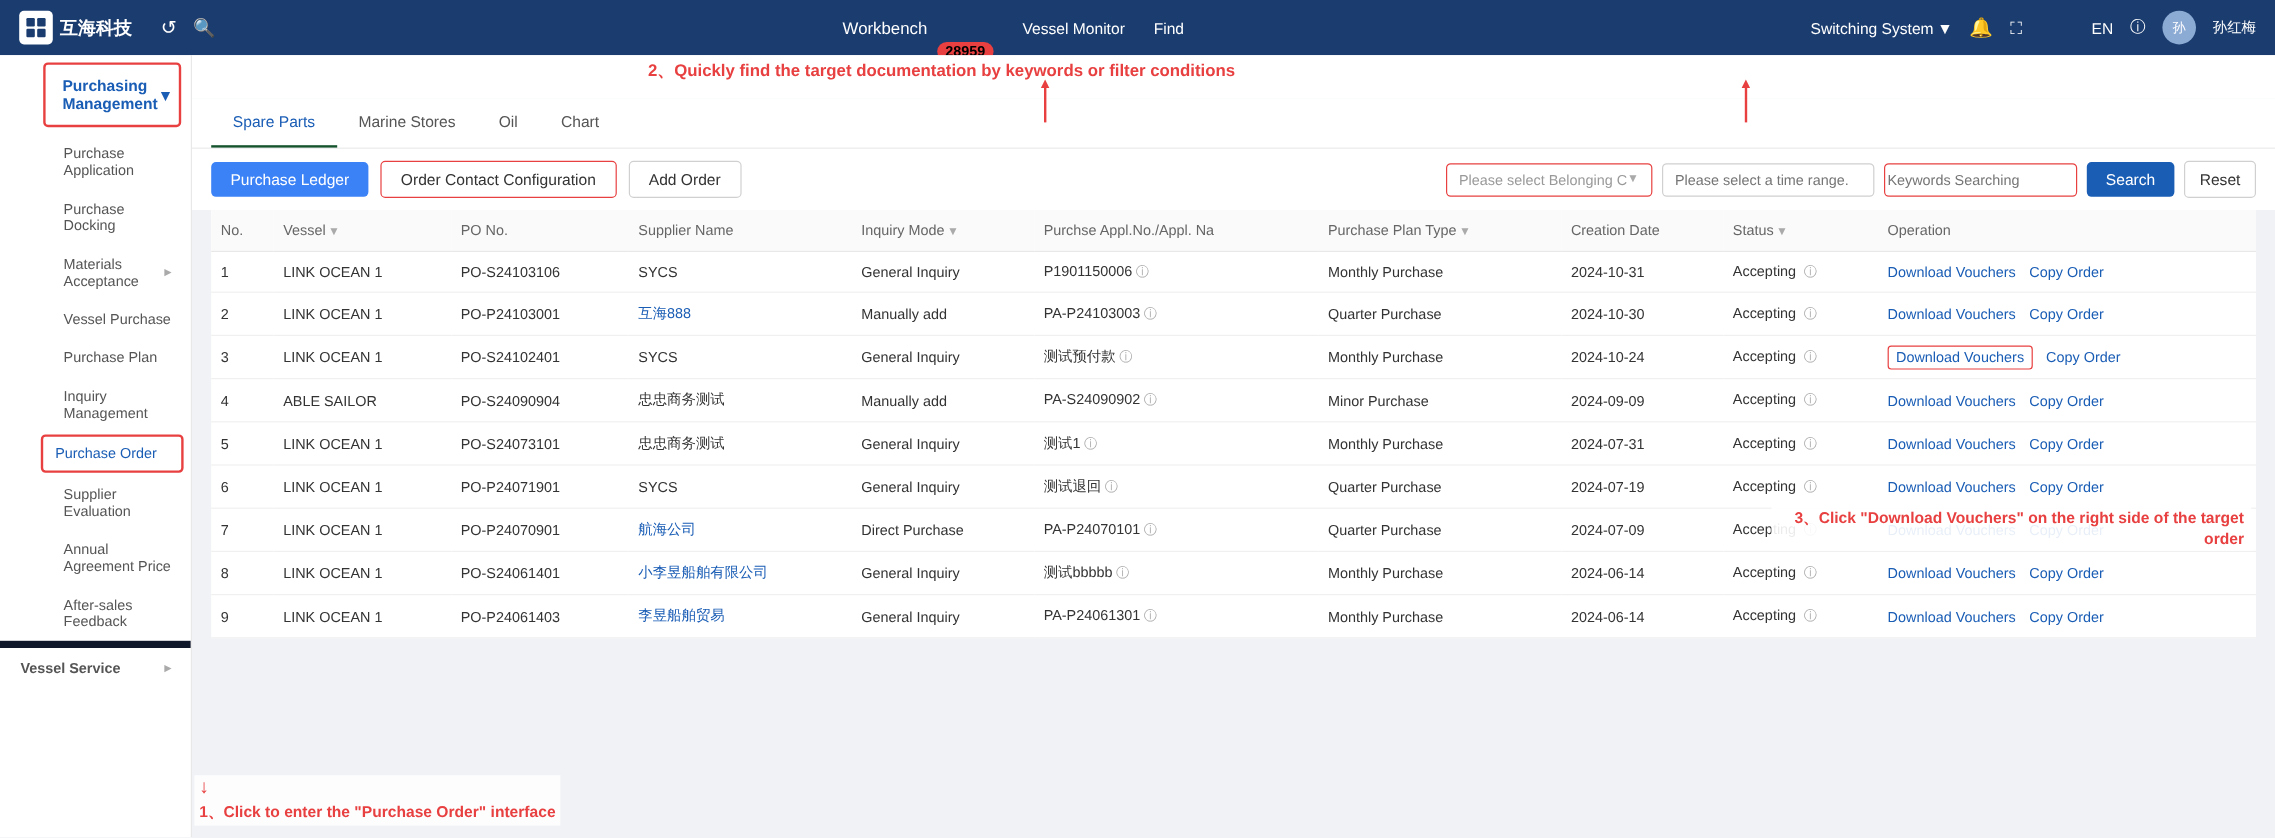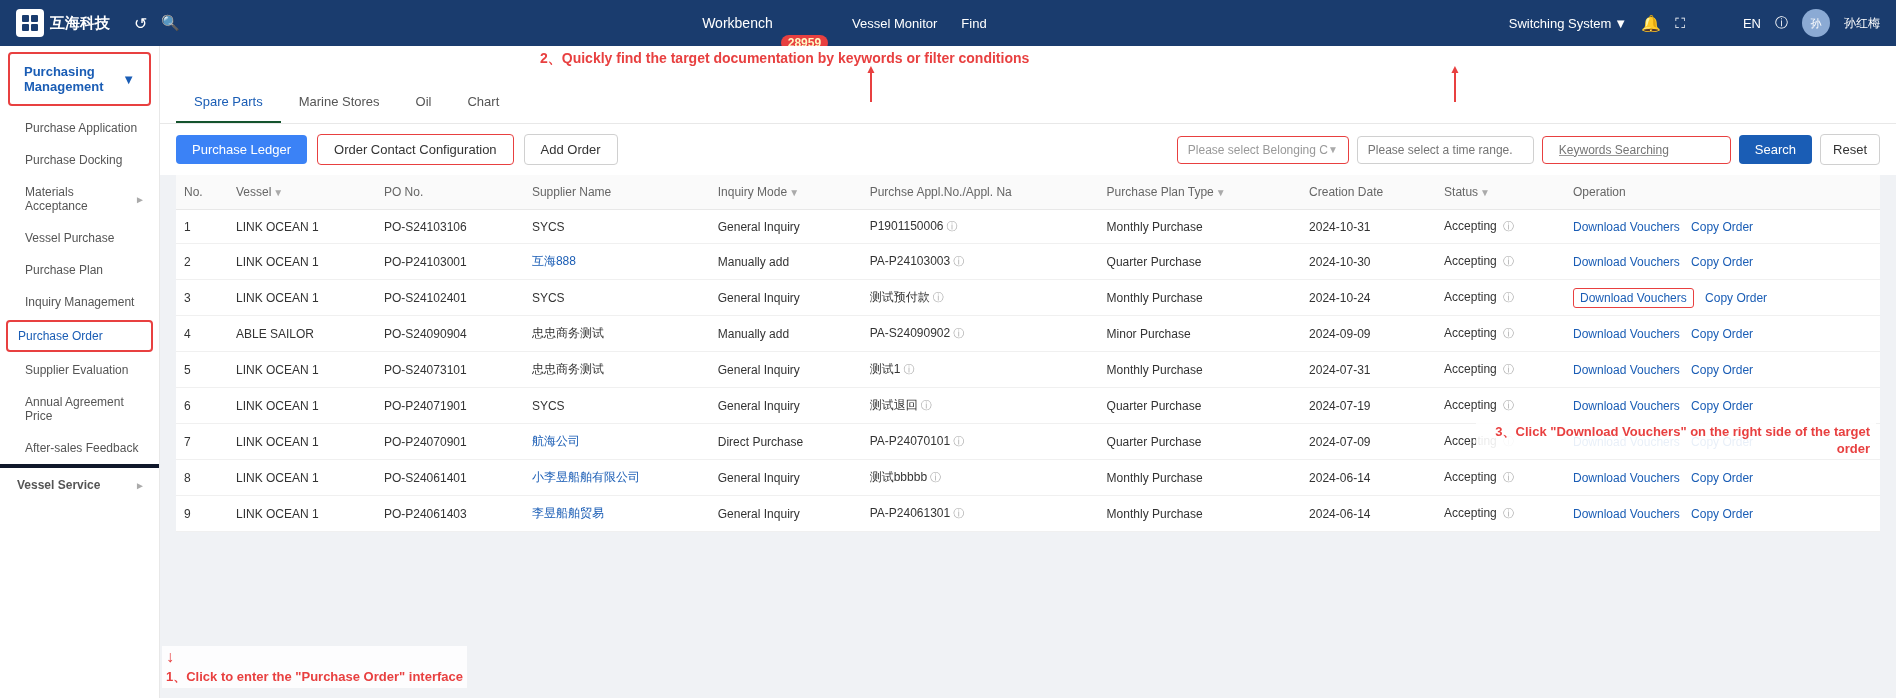--- a/index.html
+++ b/index.html
@@ -9,30 +9,30 @@
     .top-nav {
       display: flex; align-items: center; background: #1a3c6e; color: #fff;
       height: 46px; padding: 0 16px; gap: 16px;
     }
     .logo { display: flex; align-items: center; gap: 6px; font-size: 15px; font-weight: bold; }
     .logo-icon { width: 28px; height: 28px; background: #fff; border-radius: 4px; display: flex; align-items: center; justify-content: center; }
     .logo-icon svg { width: 20px; height: 20px; }
     .top-nav-icons { display: flex; align-items: center; gap: 14px; margin-left: 8px; }
     .top-nav-center { flex: 1; display: flex; align-items: center; justify-content: center; gap: 24px; }
     .workbench-btn { font-size: 14px; color: #fff; cursor: pointer; display: flex; align-items: center; gap: 8px; }
-    .badge { background: #e84040; color: #fef9c3; border-radius: 10px; padding: 1px 7px; font-size: 12px; font-weight: bold; margin-top: 40px; }
+    .badge { background: #e84040; color: #000000; border-radius: 10px; padding: 1px 7px; font-size: 12px; font-weight: bold; margin-top: 40px; }
     .top-nav-right { display: flex; align-items: center; gap: 14px; }
     .switch-system { display: flex; align-items: center; gap: 3px; font-size: 13px; cursor: pointer; }
 
     
     .layout { display: flex; height: calc(100vh - 46px); min-height: 652px; }
 
     
     .sidebar { width: 160px; background: #fff; border-right: 1px solid #e8e8e8; overflow-y: auto; flex-shrink: 0; }
-    .sidebar-section { border-bottom: 4px solid #0f172a; }
+    .sidebar-section { border-bottom: 6px solid #0f172a; padding-left: 28px; }
     .sidebar-header {
       display: flex; align-items: center; justify-content: space-between;
       padding: 10px 14px; cursor: pointer; font-size: 13px; font-weight: bold; color: #1a5db5;
       border: 2px solid #e84040; margin: 6px 8px; border-radius: 4px;
     }
     .sidebar-item {
       padding: 9px 14px 9px 22px; font-size: 12px; color: #555; cursor: pointer;
       border-left: 3px solid transparent;
     }
     .sidebar-item.active-box {
@@ -59,21 +59,21 @@
     }
     .toolbar-right { margin-left: auto; display: flex; align-items: center; gap: 8px; flex-wrap: wrap; }
     .select-field {
       border: 1px solid #e84040; border-radius: 4px; padding: 6px 10px; font-size: 12px; color: #999;
       background: #fff; cursor: pointer; min-width: 170px; display: flex; align-items: center; justify-content: space-between;
     }
     .date-field {
       border: 1px solid #d0d0d0; border-radius: 4px; padding: 6px 10px; font-size: 12px; color: #999; background: #fff; min-width: 160px;
     }
     .keyword-field {
-      border: 1px solid #e84040; border-radius: 4px; padding: 6px 16px; font-size: 12px; color: #999; background: #fff; min-width: 160px; text-decoration: underline;
+      border: 1px solid #e84040; border-radius: 4px; padding: 6px 2px; font-size: 12px; color: #999; background: #fff; min-width: 160px;
     }
     .btn-search {
       background: #1a5db5; color: #fff; border: none; padding: 7px 16px; border-radius: 4px; cursor: pointer; font-size: 13px;
     }
     .btn-reset { background: #fff; color: #333; border: 1px solid #d0d0d0; padding: 7px 12px; border-radius: 4px; cursor: pointer; font-size: 13px; }
 
     
     .table-wrap { padding: 0 16px 16px; background: #f0f2f5; }
     table { width: 100%; border-collapse: collapse; background: #fff; font-size: 12px; }
     thead tr { background: #fafafa; }

